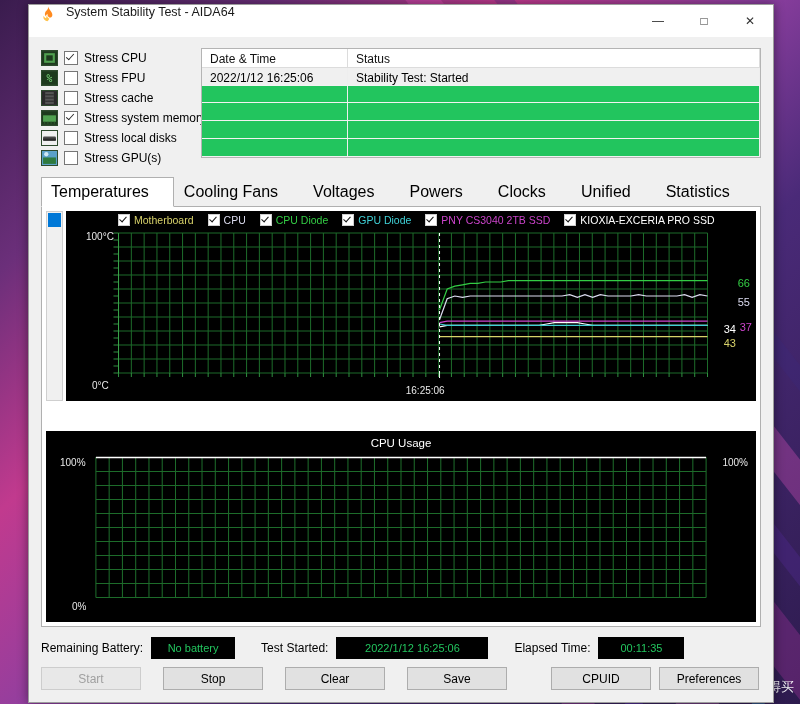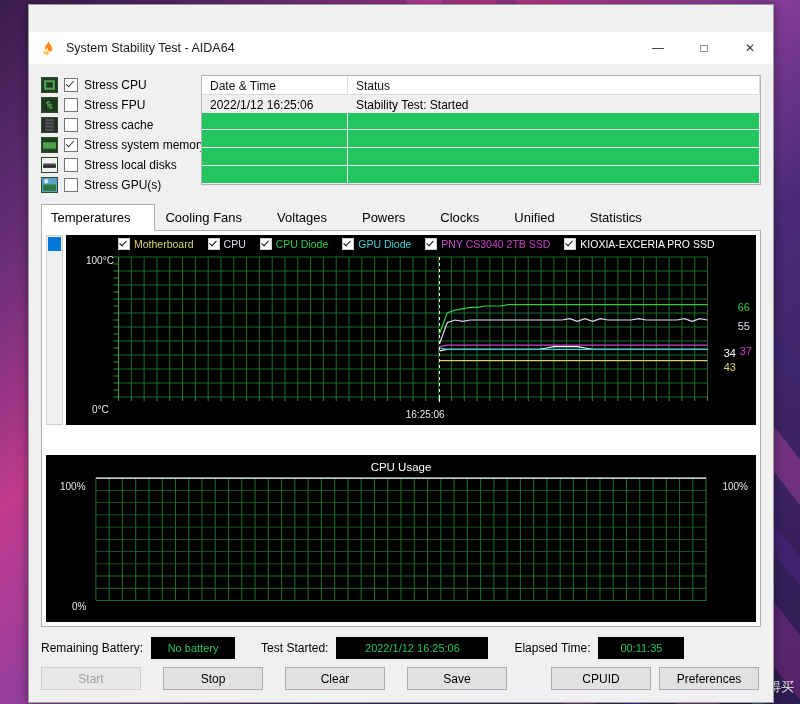--- a/index.html
+++ b/index.html
@@ -27,23 +27,22 @@
   }
   
   #win{
     position:absolute;left:28px;top:4px;width:744px;height:697px;
     background:#f0f0f0;border:1px solid #9c9c9c;
     box-shadow:0 0 10px rgba(0,0,0,.45);
     display:flex;flex-direction:column;
   }
   #titlebar{
     height:32px;background:#ffffff;
-    display:flex;align-items:center;flex:none;
+    display:flex;flex:none;
     border-bottom:1px solid #f0f0f0;
-    margin-top:27px;
   }
   #titlebar .appicon{width:18px;height:18px;margin-left:10px;margin-right:9px;flex:none;}
   #titlebar .ttl{font-size:12.5px;color:#1a1a1a;flex:1;}
   .wbtn{
     width:46px;height:32px;display:flex;align-items:center;justify-content:center;
     color:#333;font-size:12px;
   }
   
   #content{flex:1;display:flex;flex-direction:column;padding:0;}
   #toprow{display:flex;padding:10px 12px 6px 12px;gap:0;}
@@ -74,21 +73,21 @@
   #logtable .trow{display:flex;height:21px;border-bottom:1px solid #f2f2f2;}
   #logtable .trow.sel{background:#f0f0f0;}
   #logtable .td{
     font-size:12px;color:#000;padding:3px 0 0 8px;
     border-right:1px solid #eee;box-sizing:border-box;
   }
   #logtable .tfill{flex:1;border-right:1px solid #eee;box-sizing:border-box;}
   
   #tabs{display:flex;margin:2px 0 0 12px;align-items:flex-end;}
   .tab{
-    font-size:13px;color:#000;padding:5px 24px 5px 9px;
+    font-size:16px;color:#000;padding:5px 24px 5px 9px;
     border:1px solid transparent;border-bottom:none;cursor:default;
   }
   .tab.active{background:#fff;border-color:#b0b0b0;border-bottom:1px solid #fff;position:relative;top:1px;}
   
   #graphwrap{
     margin:0 12px 0 12px;background:#fff;border:1px solid #b0b0b0;
     flex:1;display:flex;flex-direction:column;padding:4px;box-sizing:border-box;gap:26px;
   }
   #tempbox{display:flex;height:190px;flex:none;}
   #vscroll{

